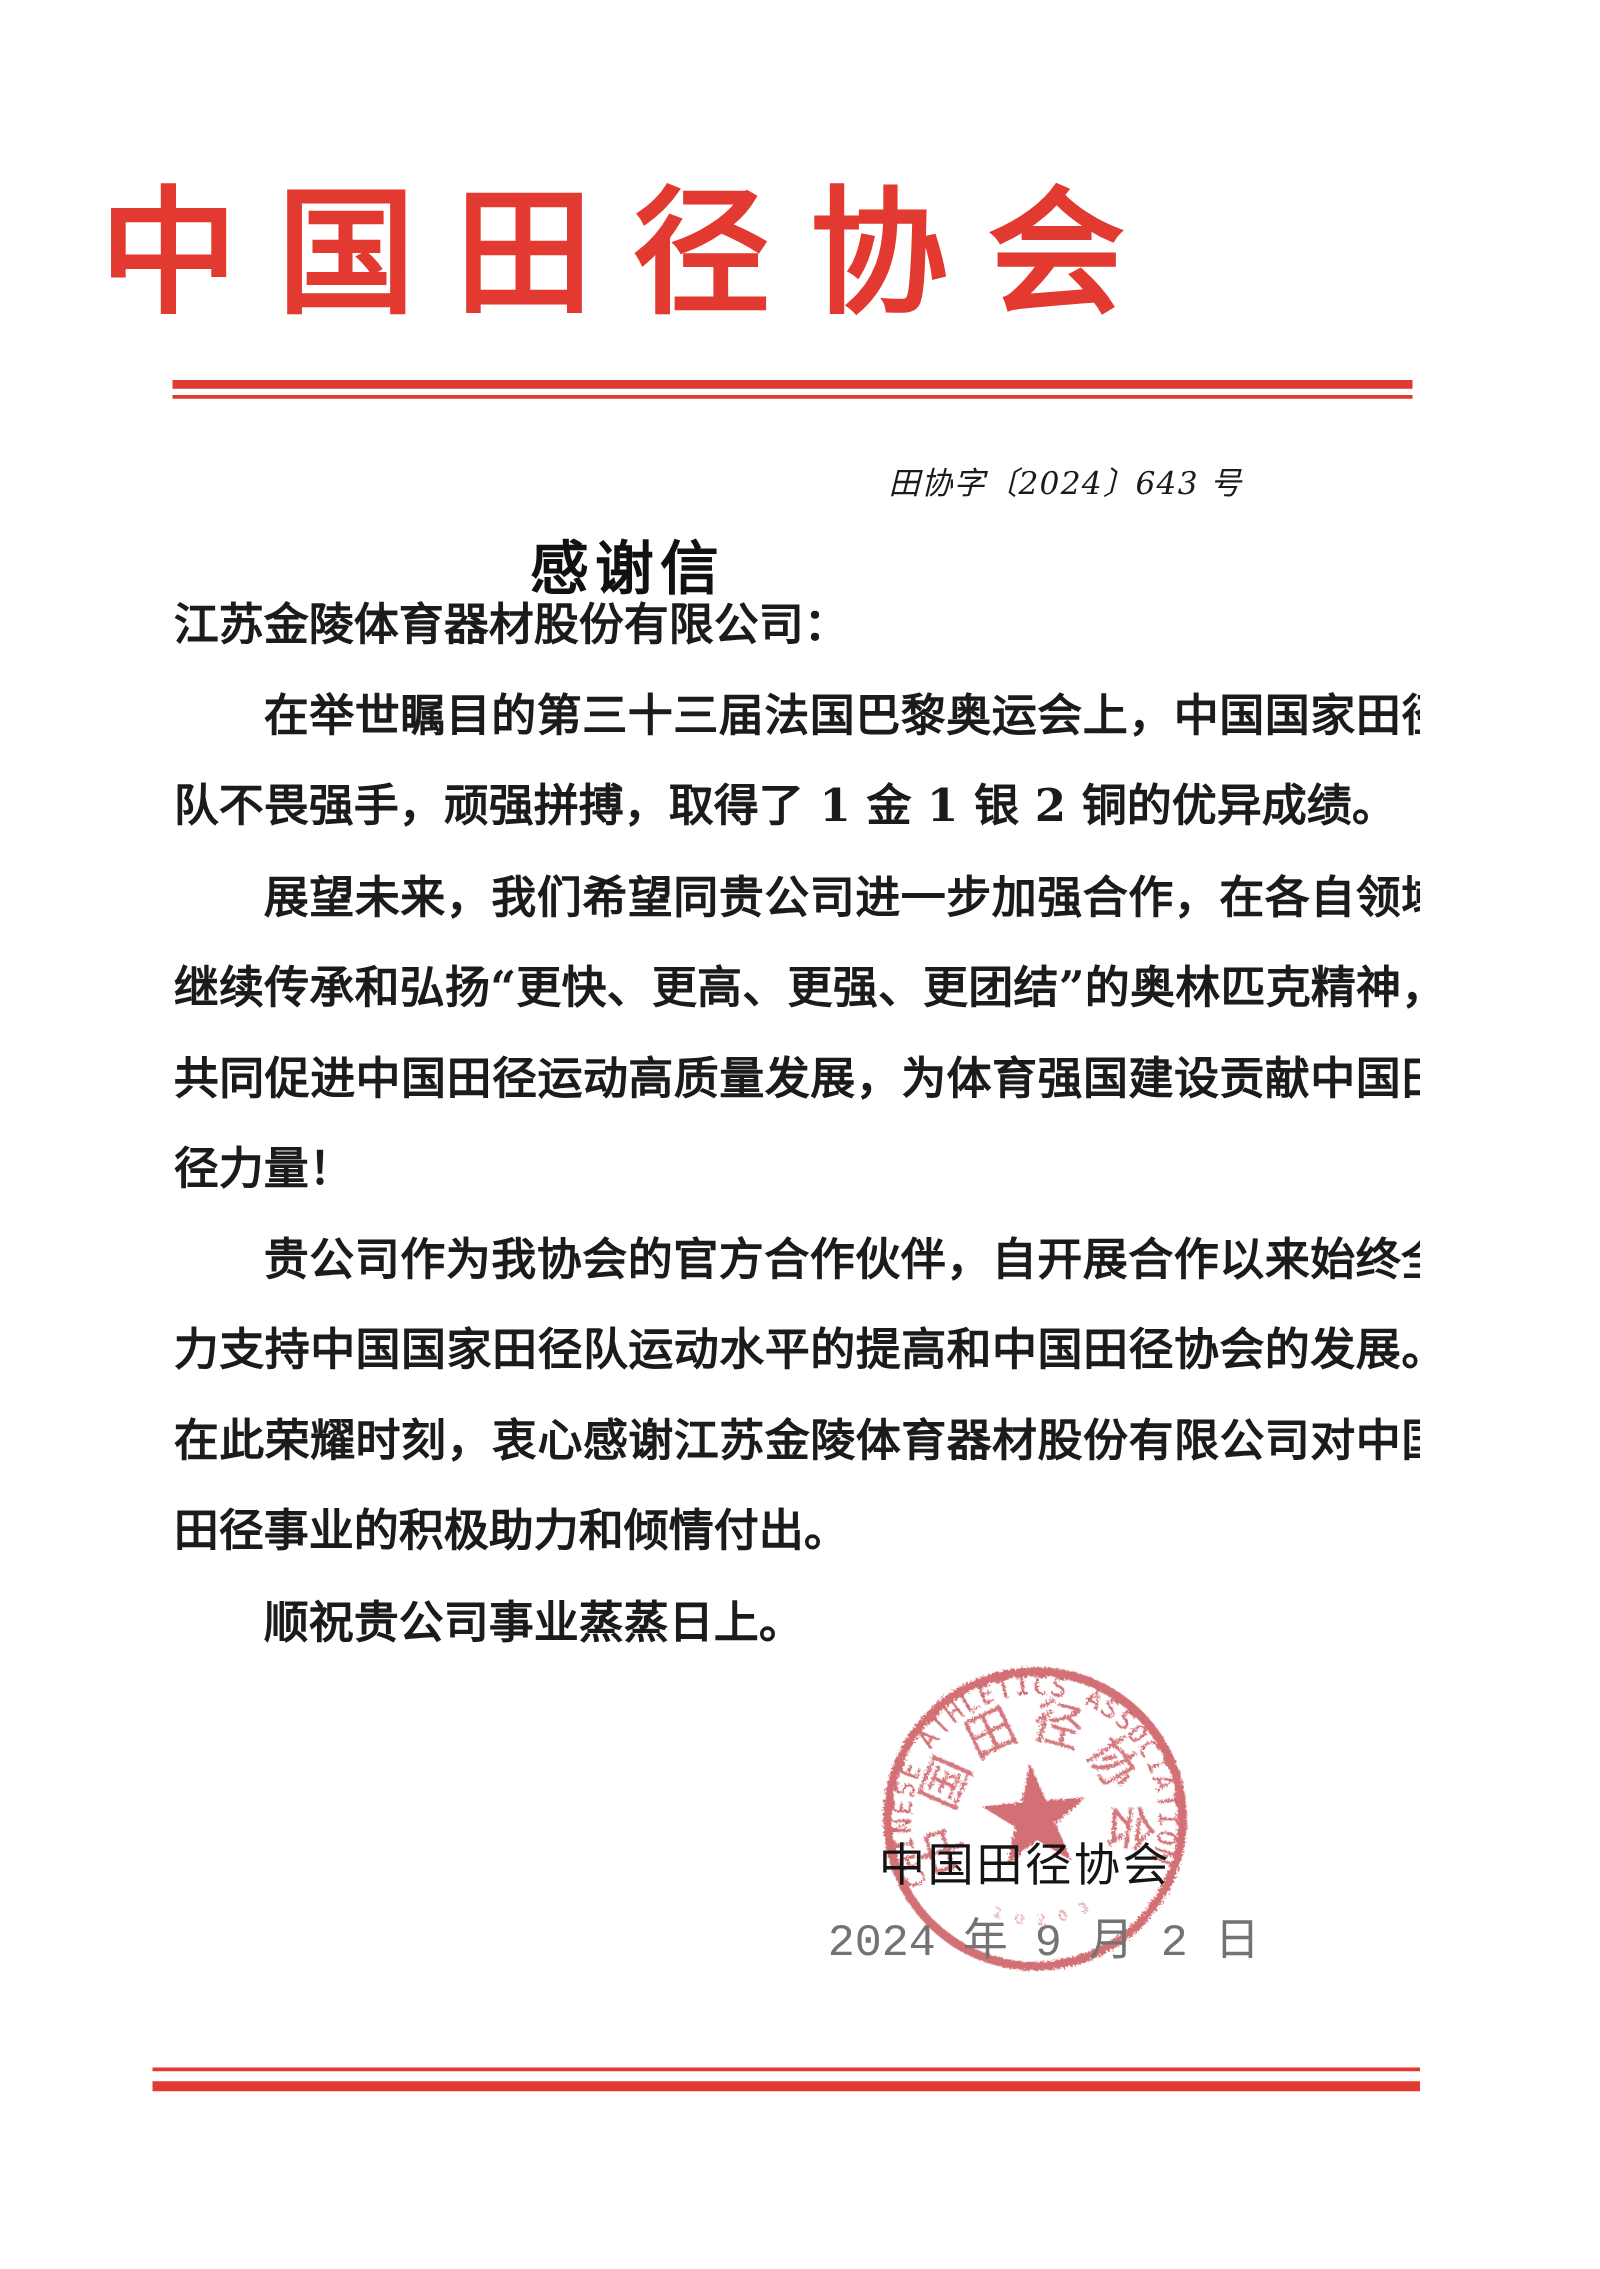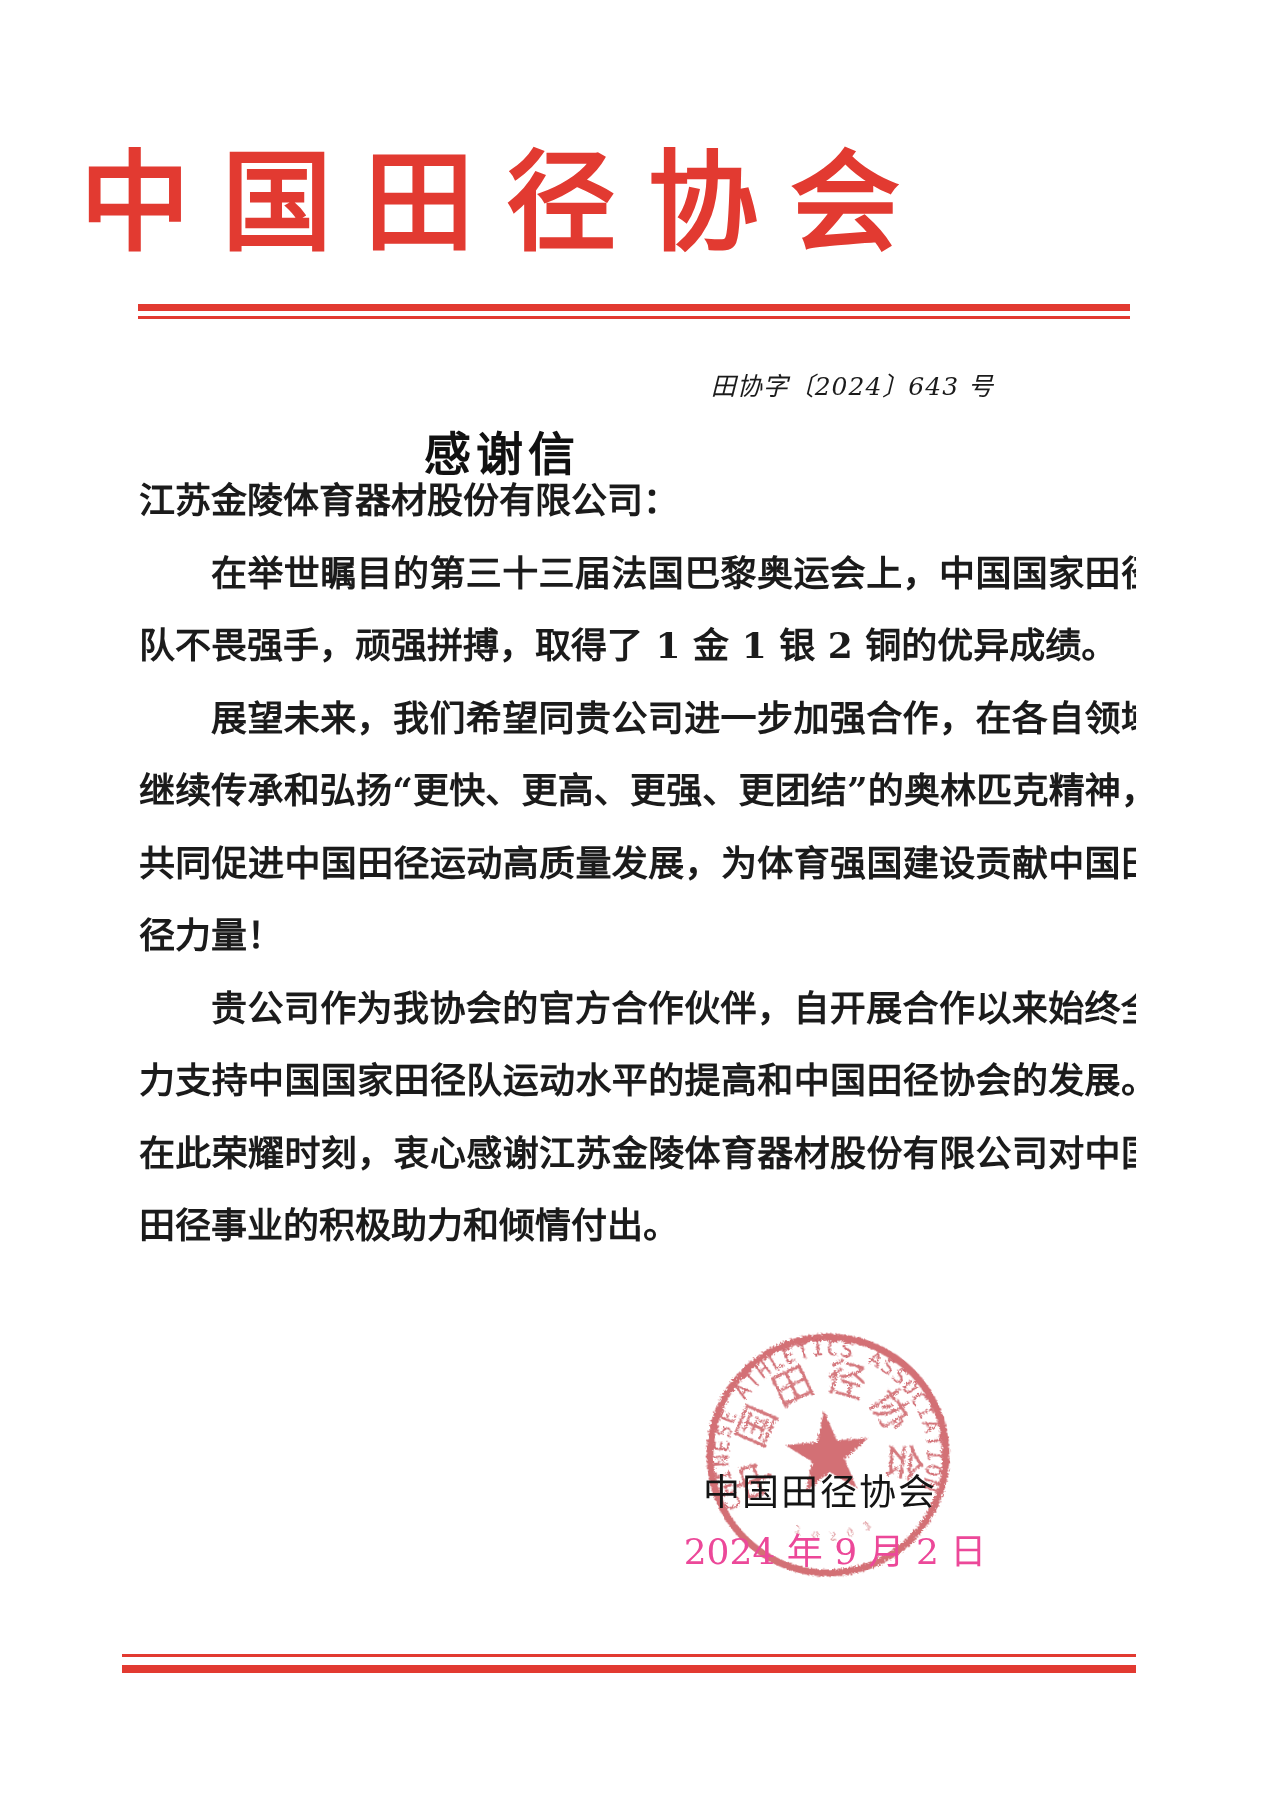--- a/index.html
+++ b/index.html
@@ -93,23 +93,24 @@
     letter-spacing:2px;
     white-space:nowrap;
   }
   .sig-date{
     position:absolute;
     top:1522px;
     left:655px;
     width:360px;
     text-align:center;
     font-size:36px;
-    color:#ec4899;
+    color:#737373;
     z-index:2;
     white-space:nowrap;
+    font-family:Liberation Mono, monospace;
   }
   .rule-footer-thin{top:1654px;left:122px;width:1016px;height:3px;}
   .rule-footer-thick{top:1665px;left:122px;width:1016px;height:8px;}
 </style>
 </head>
 <body>
 
 <div class="page">
 
   <h1 class="org-title">中国田径协会</h1>
@@ -119,20 +120,21 @@
 
   <div class="doc-number">田协字〔2024〕643 号</div>
 
   <h2 class="letter-title">感谢信</h2>
 
   <div class="letter-body">
     <p class="salutation">江苏金陵体育器材股份有限公司：</p>
     <p class="para">在举世瞩目的第三十三届法国巴黎奥运会上，中国国家田径队不畏强手，顽强拼搏，取得了 1 金 1 银 2 铜的优异成绩。</p>
     <p class="para">展望未来，我们希望同贵公司进一步加强合作，在各自领域继续传承和弘扬“更快、更高、更强、更团结”的奥林匹克精神，共同促进中国田径运动高质量发展，为体育强国建设贡献中国田径力量！</p>
     <p class="para">贵公司作为我协会的官方合作伙伴，自开展合作以来始终全力支持中国国家田径队运动水平的提高和中国田径协会的发展。在此荣耀时刻，衷心感谢江苏金陵体育器材股份有限公司对中国田径事业的积极助力和倾情付出。</p>
+    <p class="para">顺祝贵公司事业蒸蒸日上。</p>
   </div>
 
   <div class="signature-block">
 
     <svg class="stamp" viewBox="-127 -127 254 254" xmlns="http://www.w3.org/2000/svg" aria-hidden="true">
       <defs>
         <filter id="grain" x="-20%" y="-20%" width="140%" height="140%">
           <feTurbulence type="fractalNoise" baseFrequency="0.55" numOctaves="2" result="n"></feTurbulence>
           <feDisplacementMap in="SourceGraphic" in2="n" scale="5"></feDisplacementMap>
         </filter>

